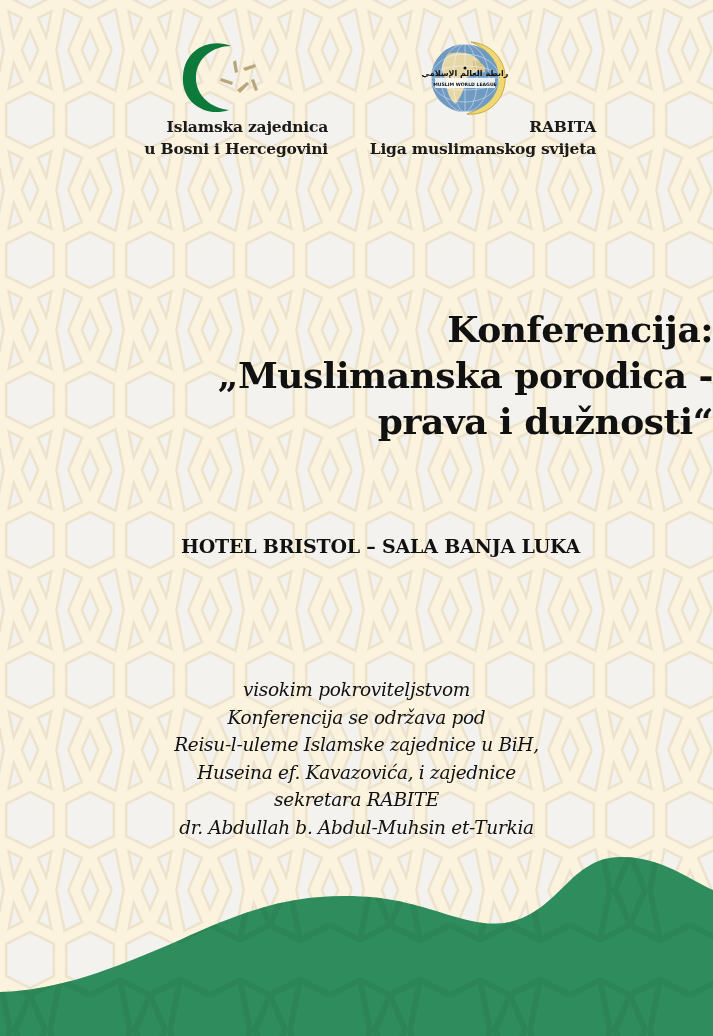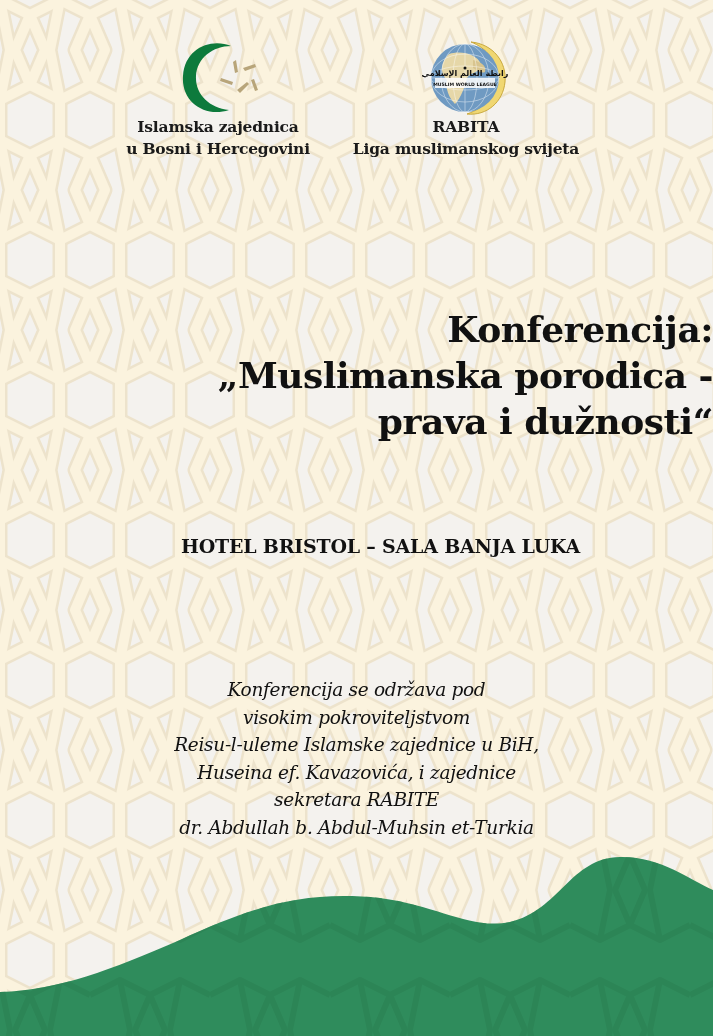--- a/index.html
+++ b/index.html
@@ -6,21 +6,21 @@
     body {
       width: 713px; height: 1036px; overflow: hidden;
       background: #f4f2ee;
       font-family: "DejaVu Serif", serif;
       color: #111;
       position: relative;
     }
     .bg-pattern { position: absolute; left: 0; top: 0; width: 713px; height: 1036px; z-index: 0; }
     .page { position: absolute; left: 0; top: 0; width: 713px; height: 1036px; z-index: 2; }
 
-    .logo-block { position: absolute; text-align: center; }
+    .logo-block { position: absolute; text-align: right; }
     .logo-left { left: 108px; top: 40px; width: 220px; }
     .logo-right { left: 336px; top: 40px; width: 260px; }
     .logo-svg { display: block; margin: 0 auto; }
     .org-name {
       font-family: "DejaVu Serif", serif;
       font-weight: bold;
       font-size: 15.5px;
       line-height: 22px;
       color: #1a1a1a;
       display: block;
@@ -156,21 +156,21 @@
     <span>Konferencija:</span>
     <span>„Muslimanska porodica -</span>
     <span>prava i dužnosti“</span>
   </div>
 
   <div class="venue">
     <span>HOTEL BRISTOL – SALA BANJA LUKA</span>
   </div>
 
   <div class="patronage">
+    <span>visokim pokroviteljstvom</span>
     <span>Konferencija se održava pod</span>
-    <span>visokim pokroviteljstvom</span>
     <span>Reisu-l-uleme Islamske zajednice u BiH,</span>
     <span>Huseina ef. Kavazovića, i zajednice</span>
     <span>sekretara RABITE</span>
     <span>dr. Abdullah b. Abdul-Muhsin et-Turkia</span>
   </div>
 
 </div>
 
 </body></html>

